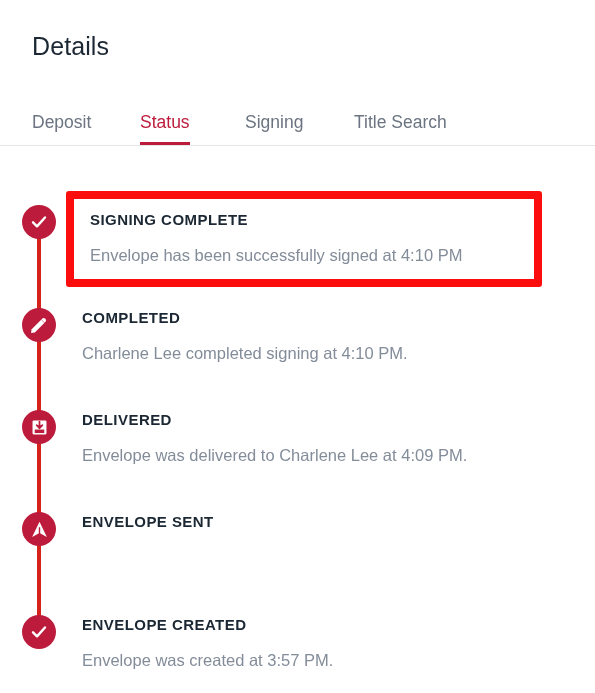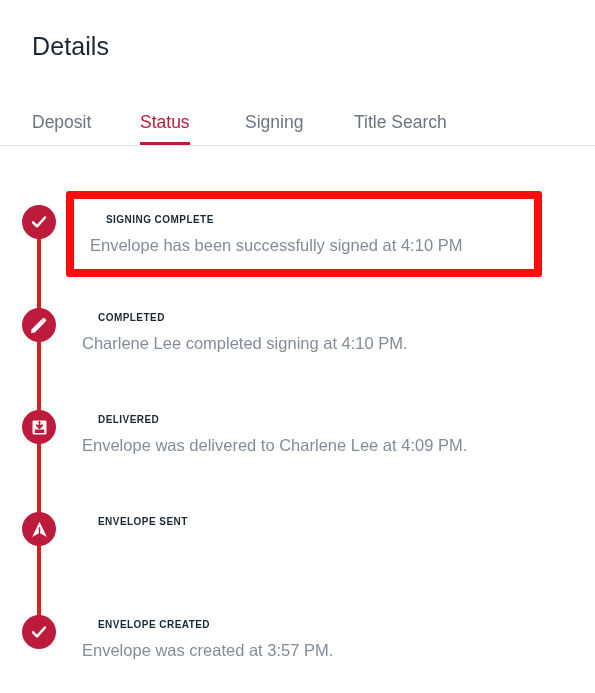--- a/index.html
+++ b/index.html
@@ -125,34 +125,33 @@
   }
   .tl-marker svg { display: block; }
 
   .tl-body {
     position: absolute;
     left: 82px;
     top: 35px;
     width: 470px;
   }
   .tl-title {
-    font-size: 10px;
+    font-size: 15px;
     font-weight: 700;
     color: #1b2733;
     letter-spacing: 0.45px;
     line-height: 17px;
     text-transform: uppercase;
-    margin-left: 16px;
   }
   .tl-desc {
     font-size: 16.5px;
     font-weight: 400;
     color: #838c99;
     line-height: 23px;
-    margin-top: 6px;
+    margin-top: 16px;
     white-space: nowrap;
   }
 
   
   .tl-row.highlight .tl-body {
     left: 66px;
     top: 20px;
     width: 476px;
     padding: 12px 0 12px 16px;
     border: 8px solid #fb0d0d;

